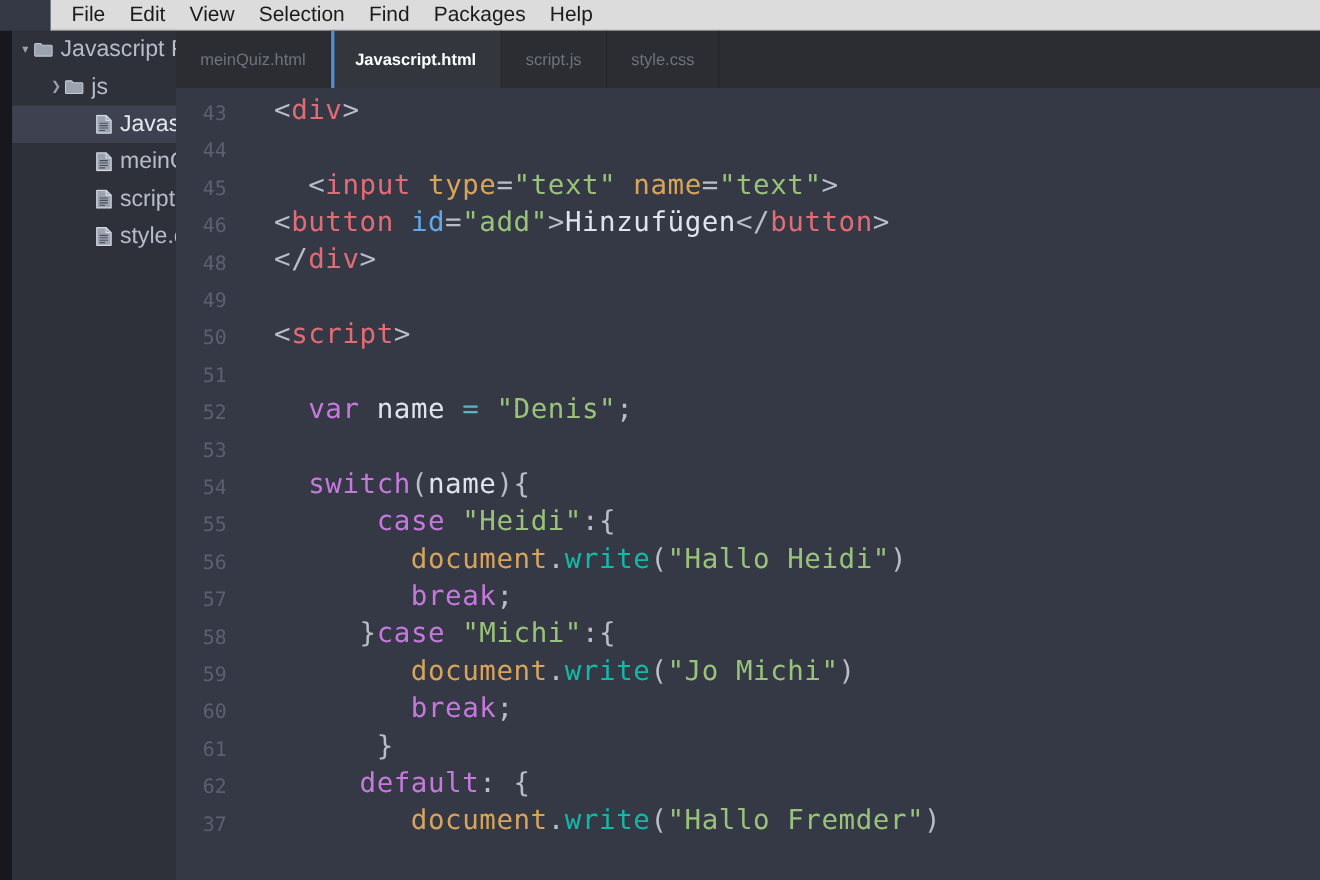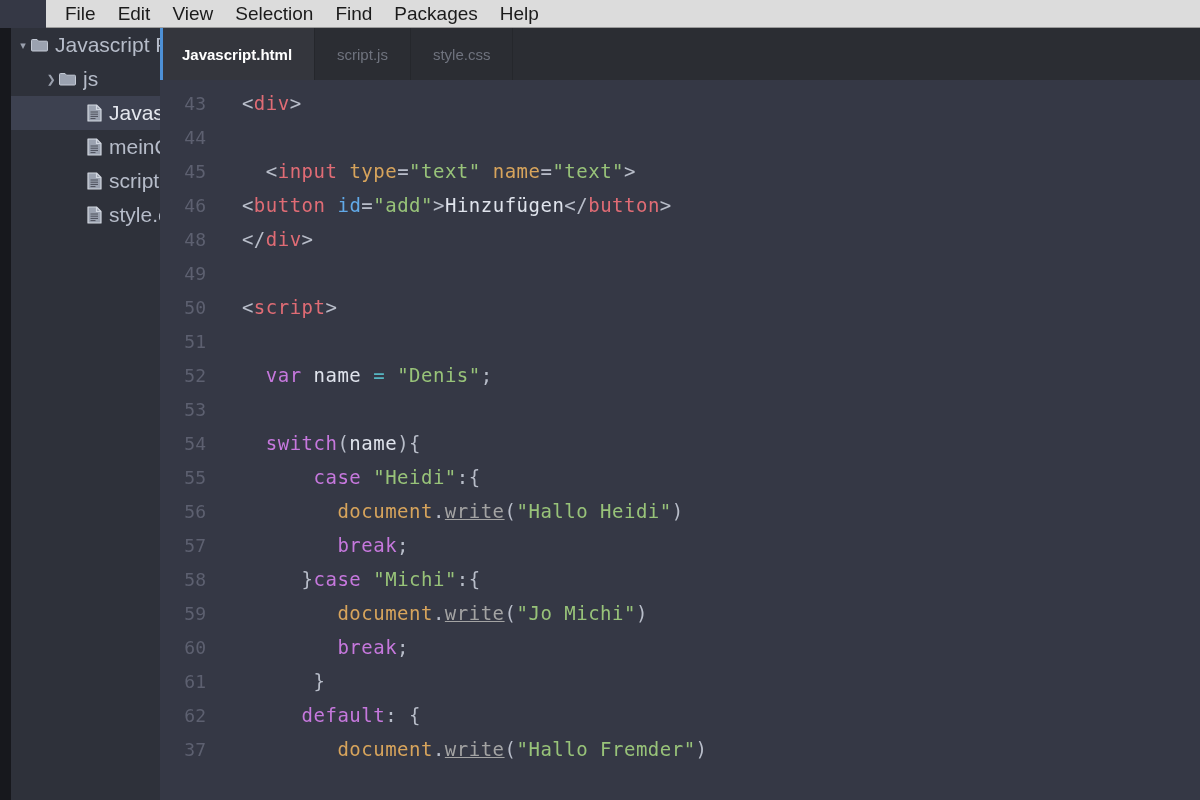--- a/index.html
+++ b/index.html
@@ -152,36 +152,36 @@
     text-align: right;
     padding-right: 12px;
     box-sizing: border-box;
     color: #5d6070;
     font-size: 18px;
     font-family: "DejaVu Sans Mono", monospace;
     user-select: none;
   }
   .src {
     flex: 1 1 auto;
-    font-size: 19px;
+    font-size: 25px;
     letter-spacing: 0.5px;
     color: #c3c8d4;
     font-family: "DejaVu Sans Mono", monospace;
   }
   
   .t-tag   { color: #e06c75; }
   .t-attr  { color: #d7a45c; }
   .t-attr2 { color: #61a9e8; }
   .t-str   { color: #98c379; }
   .t-punc  { color: #b8bdc9; }
   .t-txt   { color: #dfe3ec; }
   .t-kw    { color: #c678dd; }
   .t-op    { color: #56b6c2; }
   .t-obj   { color: #d7a45c; }
-  .t-fn    { color: #a3a3a3; text-decoration: underline; }
+  .t-fn    { color: #14b8a6; }
   .t-var   { color: #dfe3ec; }
 </style>
 </head>
 <body>
 
 <div id="app">
 
   <div id="menubar">
       <div class="menu-item">File</div>
       <div class="menu-item">Edit</div>
@@ -273,20 +273,23 @@
               <line x1="3.5" y1="12.4" x2="11" y2="12.4"></line>
               <line x1="3.5" y1="14.6" x2="8.5" y2="14.6"></line>
             </g>
           </svg>
         </span>
         <span class="tname">style.css</span>
       </div>
     </div>
 
   <div id="tabbar">
+      <div class="tab">
+        <span>meinQuiz.html</span>
+      </div>
       <div class="tab active">
         <span>Javascript.html</span>
       </div>
       <div class="tab">
         <span>script.js</span>
       </div>
       <div class="tab">
         <span>style.css</span>
       </div>
     </div>

